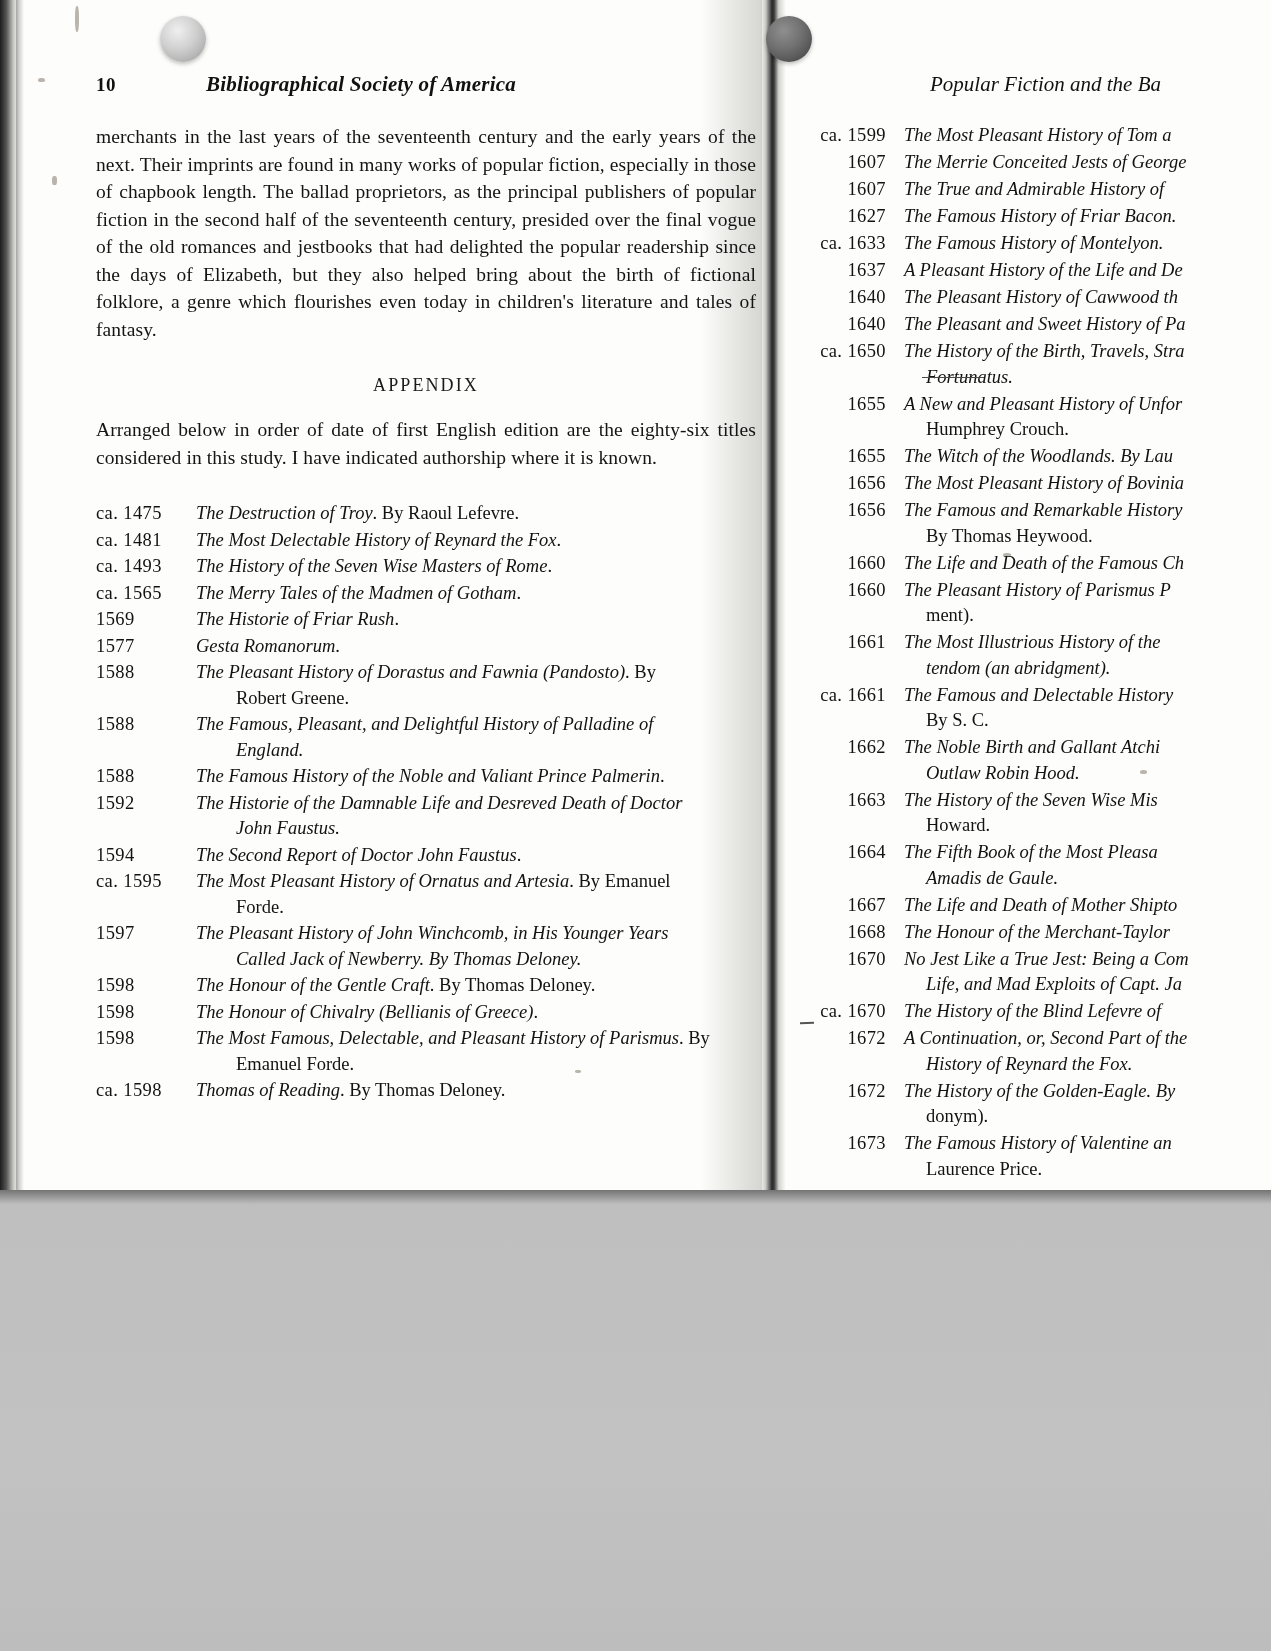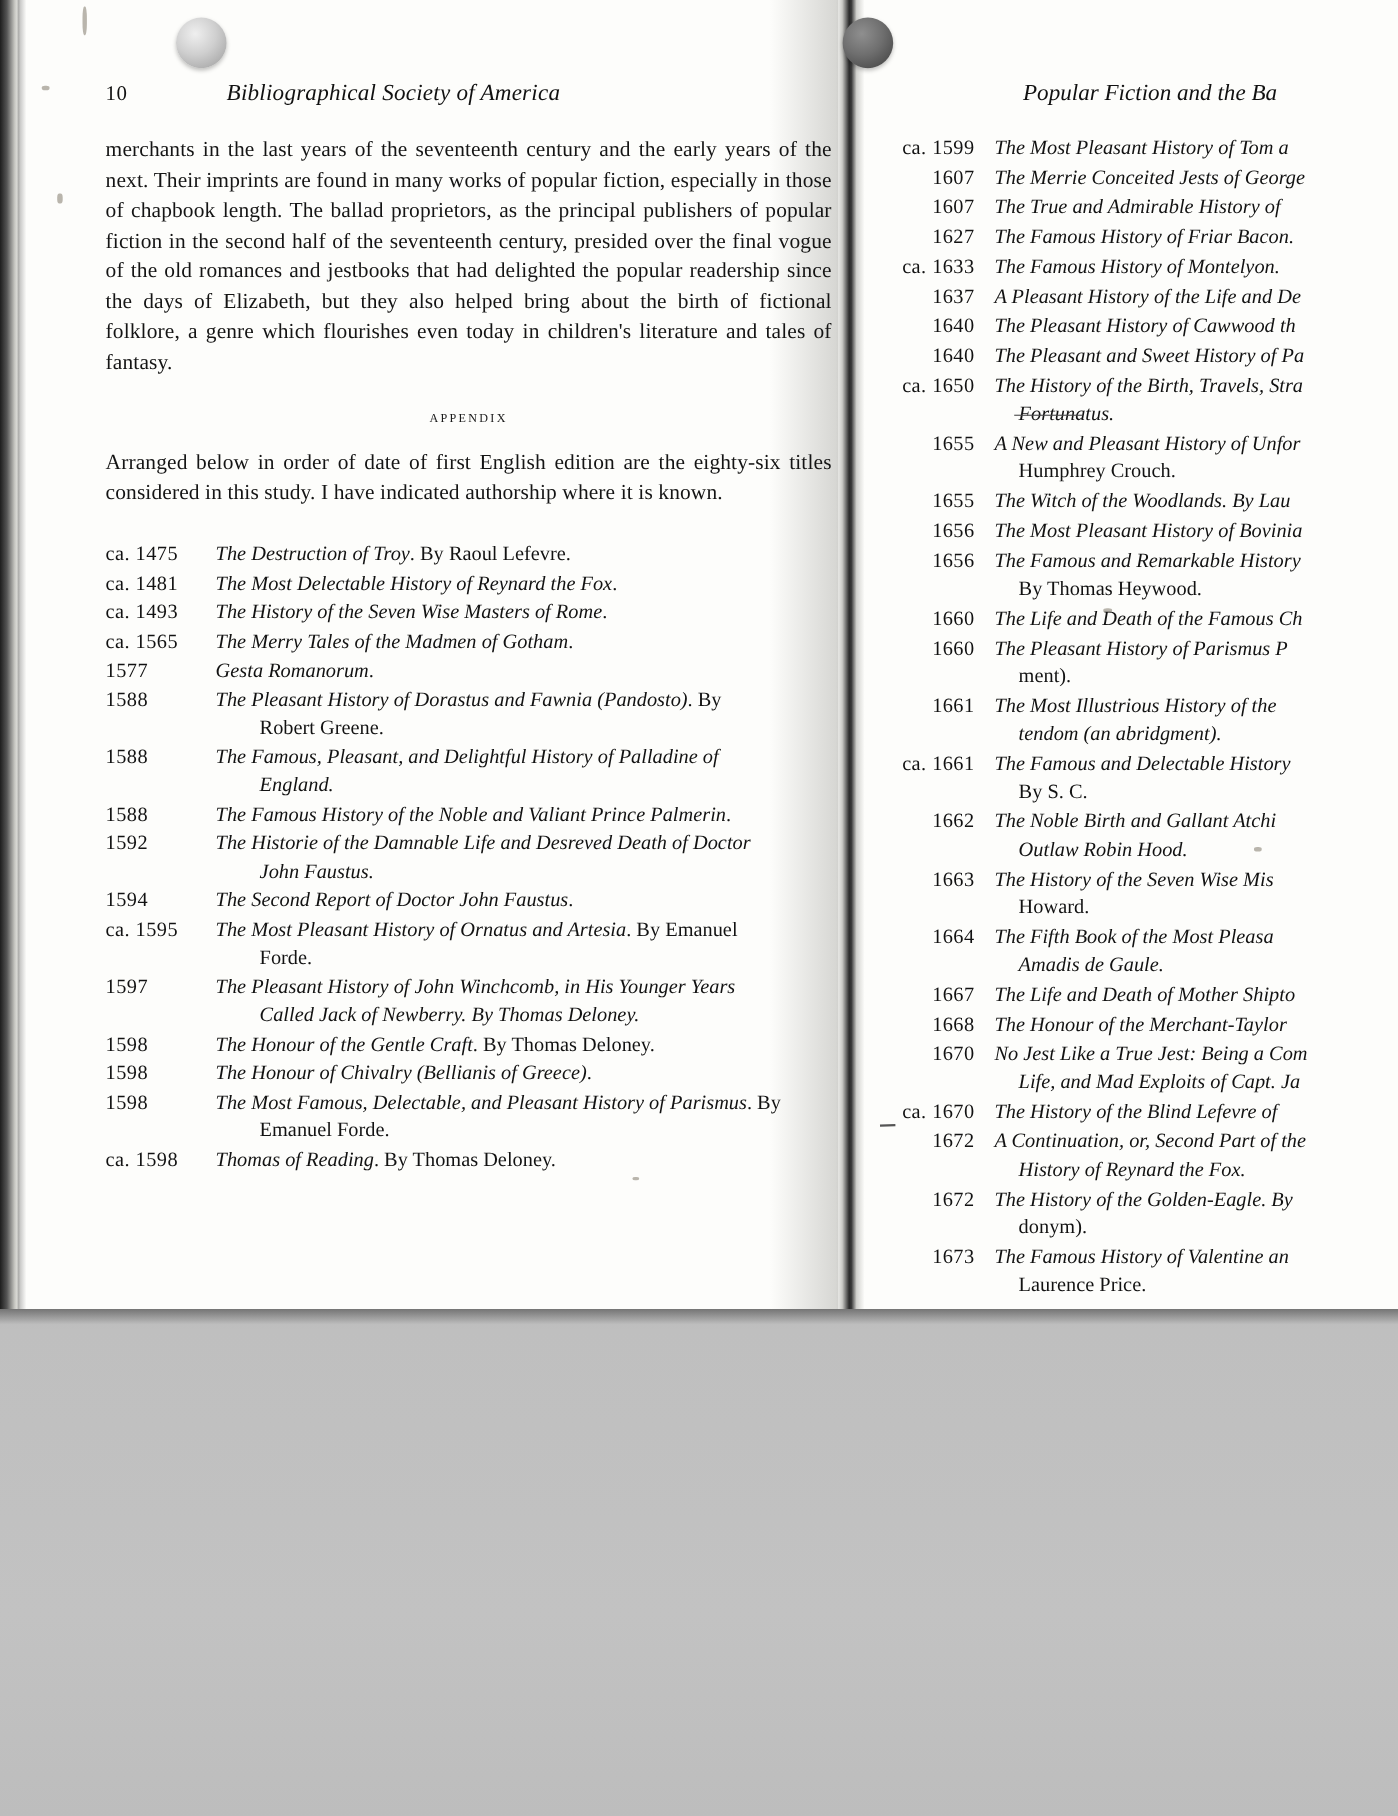--- a/index.html
+++ b/index.html
@@ -85,20 +85,21 @@
     position: absolute;
     left: 96px; top: 72px;
     width: 660px;
   }
   .runhead {
     display: flex;
     align-items: baseline;
     font-size: 20px;
     color: #111;
     margin-bottom: 26px;
+    font-weight: bold;
   }
   .folio {
     font-family: "Liberation Serif", serif;
     font-size: 19px;
     letter-spacing: .5px;
     width: 110px;
   }
   .runhead-title {
     font-style: italic;
     font-size: 21px;
@@ -108,21 +109,21 @@
   .body-para {
     font-size: 19.5px;
     line-height: 27.5px;
     text-align: justify;
     color: #141414;
     letter-spacing: .1px;
   }
 
   .appendix-head {
     text-align: center;
-    font-size: 11px;
+    font-size: 18px;
     letter-spacing: 2.1px;
     margin: 32px 0 20px 0;
     color: #1a1a1a;
   }
 
   .entries { margin-top: 30px; }
   .entry {
     display: flex;
     font-size: 18.5px;
     line-height: 25.5px;
@@ -245,20 +246,24 @@
       <div class="entry">
         <span class="year">ca. 1493</span>
         <span class="desc"><span>The History of the Seven Wise Masters of Rome</span><span class="roman">.</span></span>
       </div>
 
       <div class="entry">
         <span class="year">ca. 1565</span>
         <span class="desc"><span>The Merry Tales of the Madmen of Gotham</span><span class="roman">.</span></span>
       </div>
 
+      <div class="entry">
+        <span class="year">1569</span>
+        <span class="desc"><span>The Historie of Friar Rush</span><span class="roman">.</span></span>
+      </div>
 
       <div class="entry">
         <span class="year">1577</span>
         <span class="desc"><span>Gesta Romanorum</span><span class="roman">.</span></span>
       </div>
 
       <div class="entry">
         <span class="year">1588</span>
         <span class="desc"><span>The Pleasant History of Dorastus and Fawnia (Pandosto)</span><span class="roman">. By</span><span class="cont roman">Robert Greene.</span></span>
       </div>

